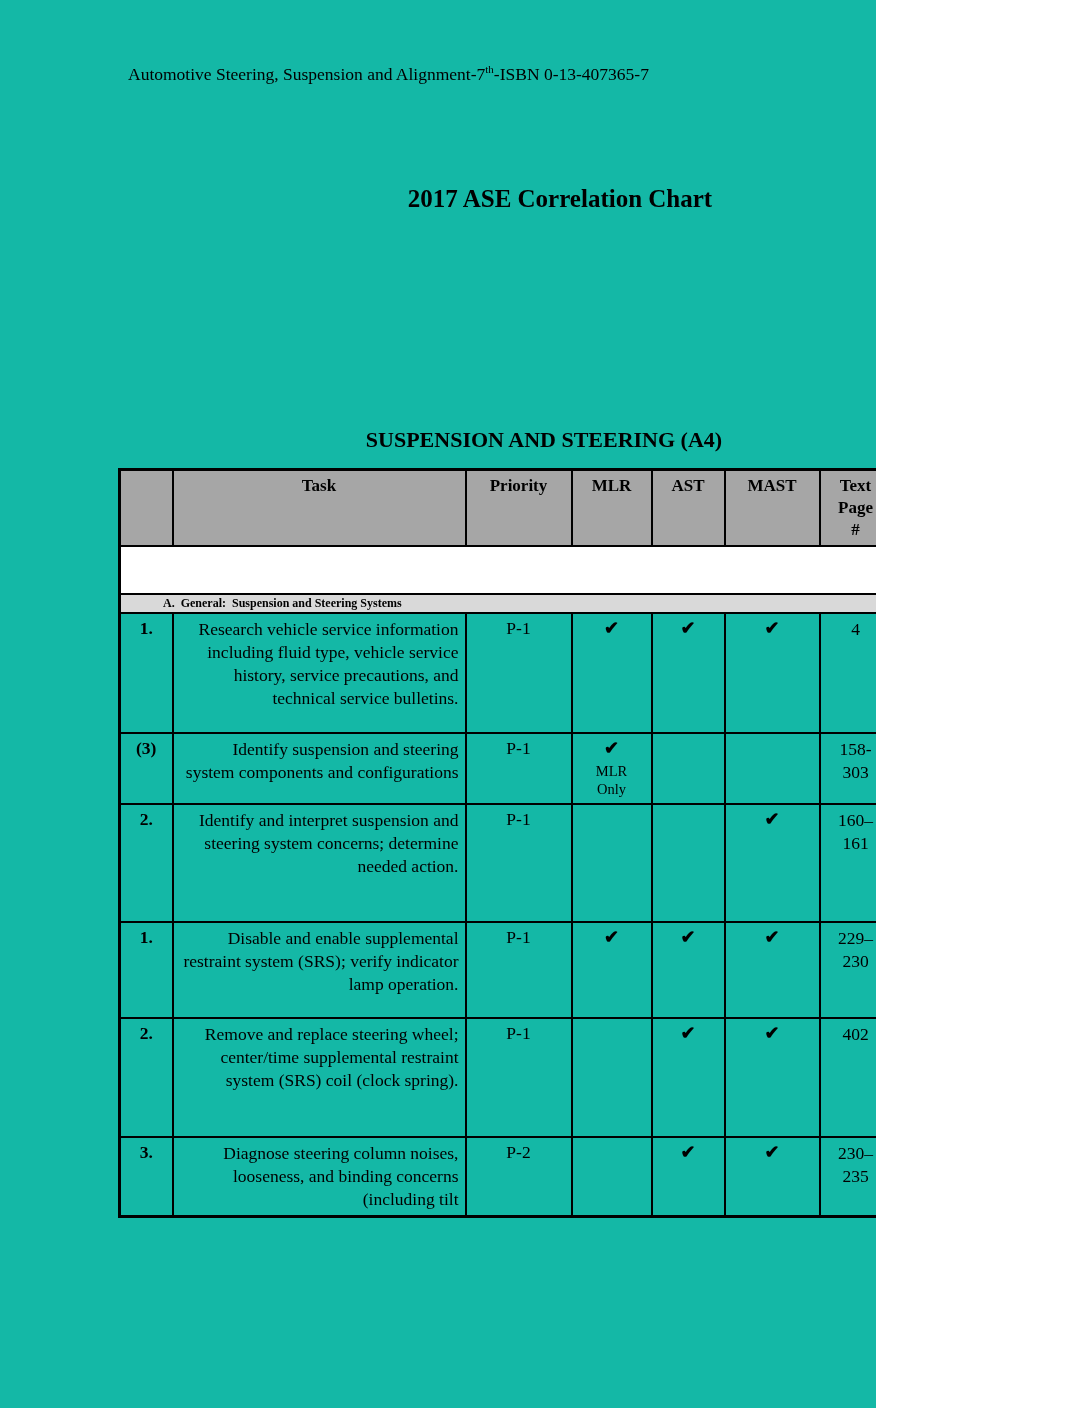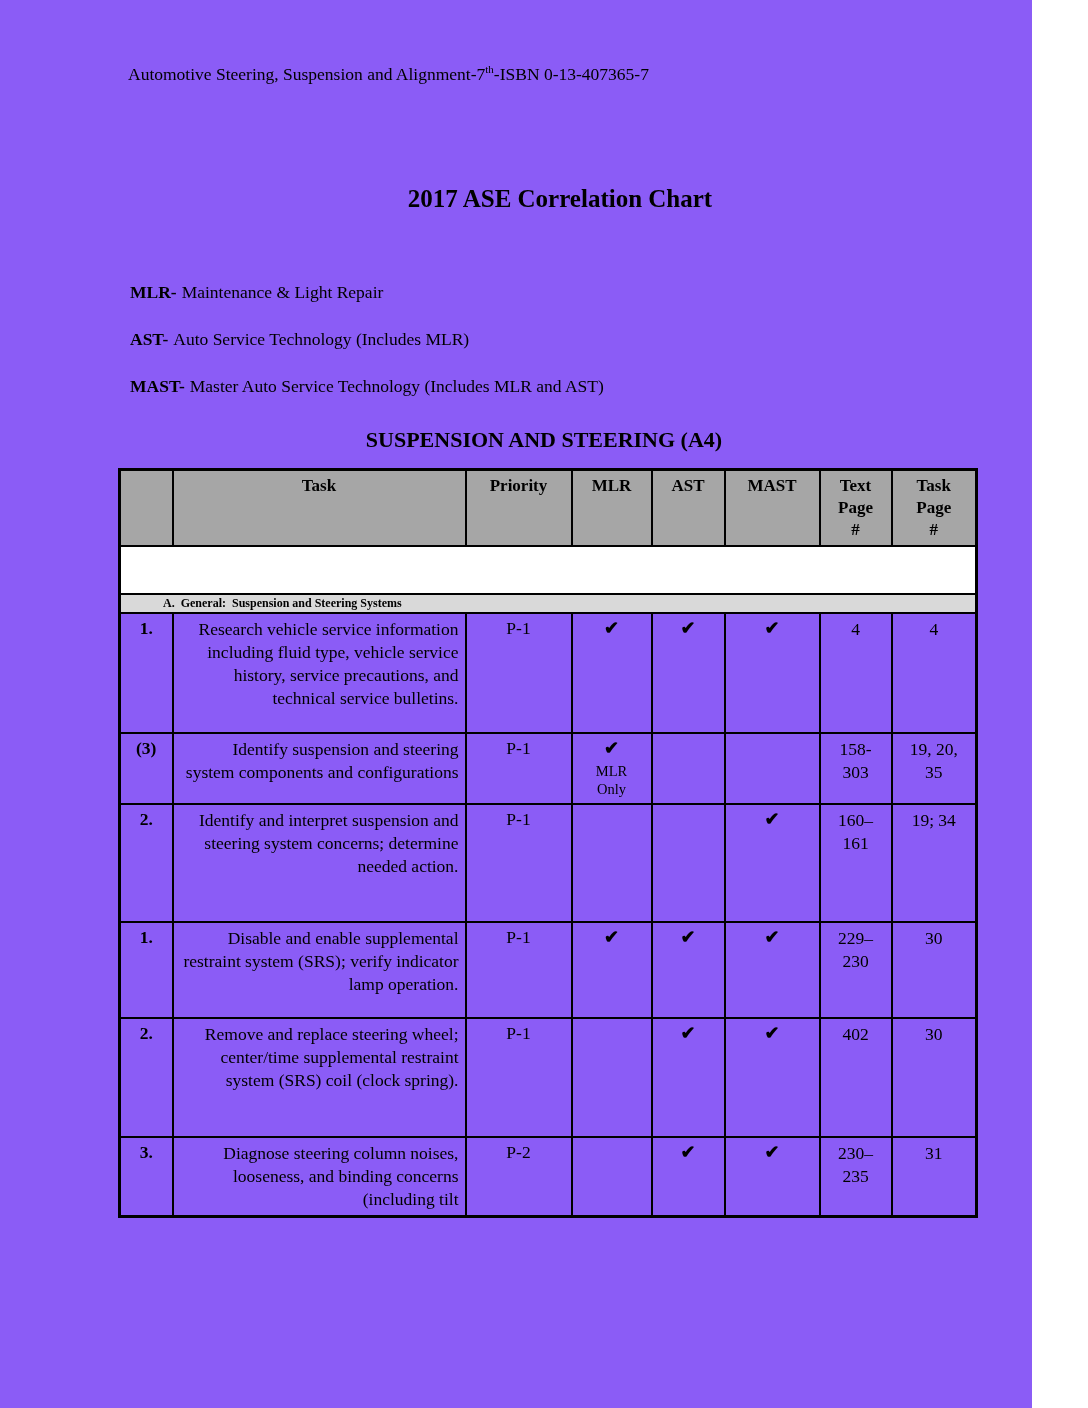--- a/index.html
+++ b/index.html
@@ -4,22 +4,22 @@
 <style>
   * { margin: 0; padding: 0; box-sizing: border-box; }
   html, body { background: #ffffff; }
   body {
     width: 1088px; height: 1408px;
     font-family: "Liberation Serif", serif;
     color: #000000;
   }
   .page {
     position: relative;
-    width: 1032px; height: 1408px;
-    background: #8b5cf6;
+    width: 876px; height: 1408px;
+    background: #14b8a6;
     overflow: hidden;
   }
   .doc-header {
     position: absolute;
     left: 128px; top: 63px;
     font-size: 17.5px;
   }
   .doc-header sup { font-size: 11px; }
   .title {
     position: absolute;
@@ -91,25 +91,20 @@
 </style>
 </head>
 <body>
 
 <div class="page">
 
   <div class="doc-header"><span>Automotive Steering, Suspension and Alignment-7</span><sup>th</sup><span>-ISBN 0-13-407365-7</span></div>
 
   <div class="title">2017 ASE Correlation Chart</div>
 
-  <div class="legend">
-    <div class="legend-line"><span class="legend-abbr">MLR-</span><span>Maintenance &amp; Light Repair</span></div>
-    <div class="legend-line"><span class="legend-abbr">AST-</span><span>Auto Service Technology (Includes MLR)</span></div>
-    <div class="legend-line"><span class="legend-abbr">MAST-</span><span>Master Auto Service Technology (Includes MLR and AST)</span></div>
-  </div>
 
   <div class="subtitle">SUSPENSION AND STEERING (A4)</div>
 
   <table class="correlation">
     <colgroup>
       <col style="width:53px">
         <col style="width:293px">
         <col style="width:106px">
         <col style="width:80px">
       <col style="width:73px">

